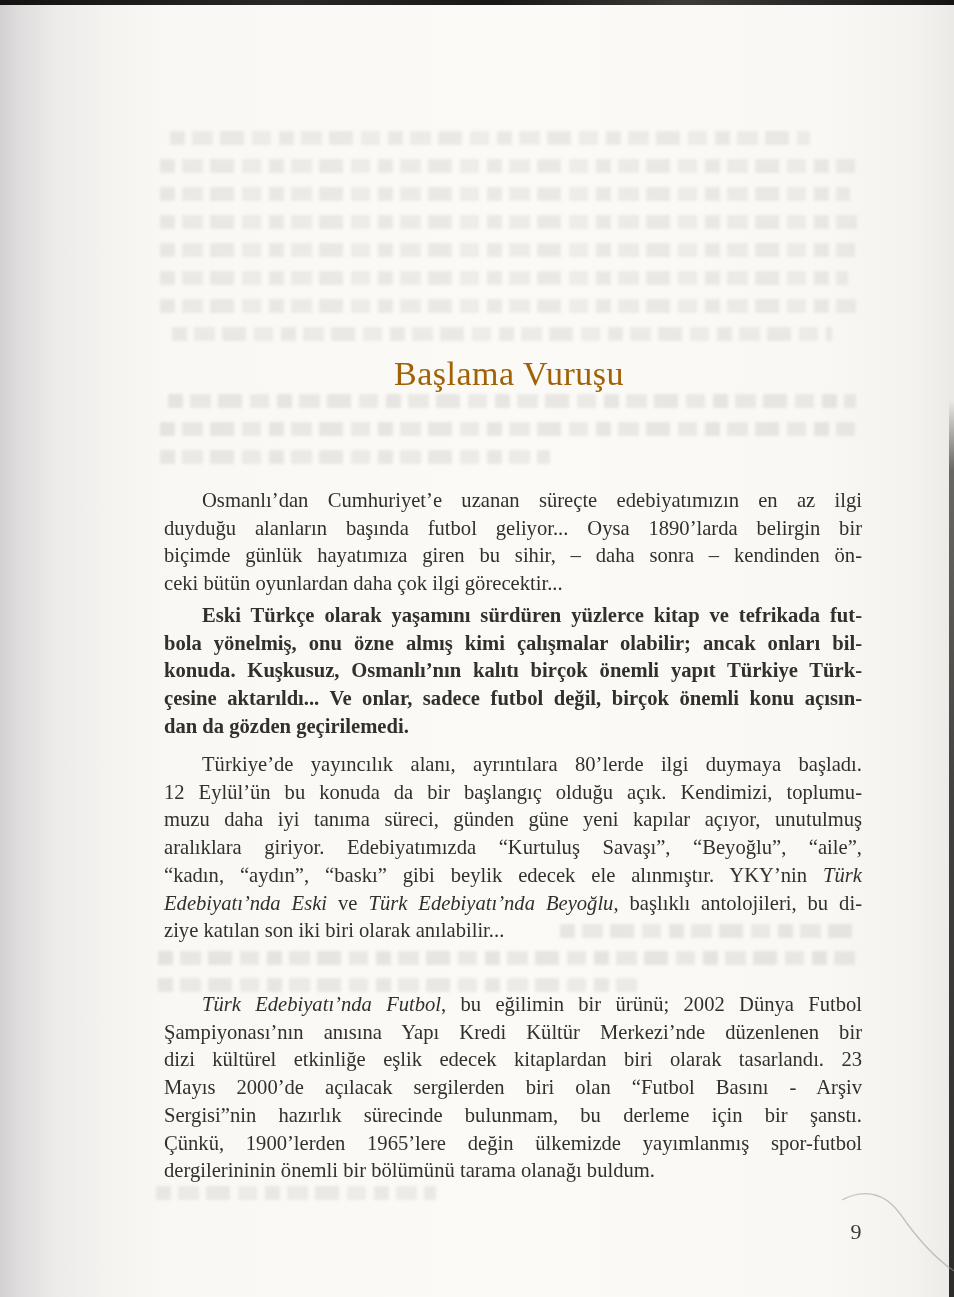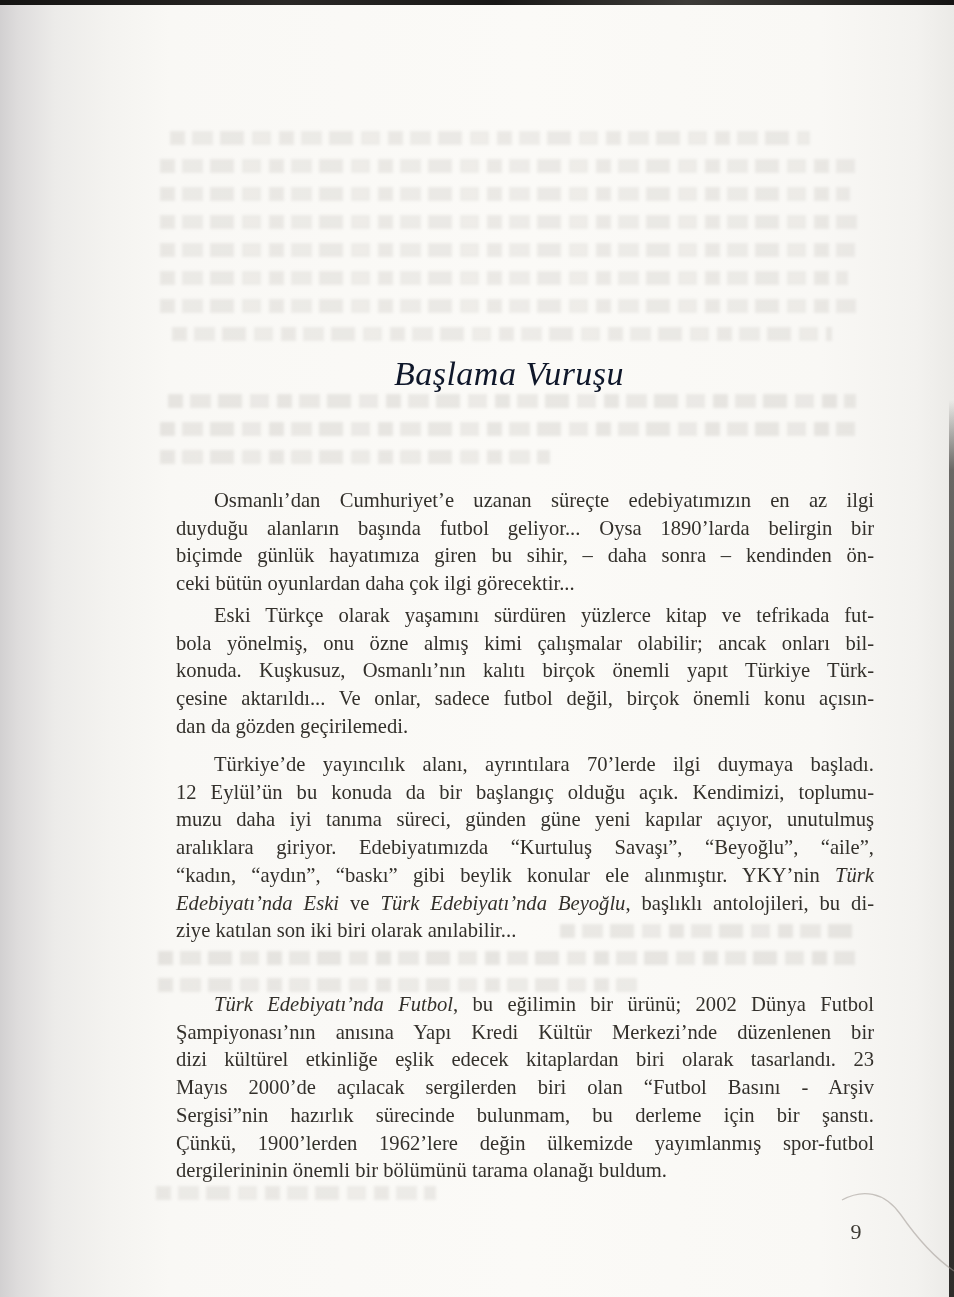--- a/index.html
+++ b/index.html
@@ -24,28 +24,28 @@
     position:absolute;height:14px;opacity:.20;filter:blur(1.6px);
     background:repeating-linear-gradient(90deg,
       rgba(118,112,102,.60) 0 15px, rgba(118,112,102,0) 15px 22px,
       rgba(118,112,102,.50) 22px 43px, rgba(118,112,102,0) 43px 50px,
       rgba(118,112,102,.58) 50px 74px, rgba(118,112,102,0) 74px 82px,
       rgba(118,112,102,.48) 82px 101px, rgba(118,112,102,0) 101px 109px);
   }
   
   .title{
     position:absolute;left:160px;top:350px;width:698px;height:48px;
-    font-size:34px;font-style:italic;text-align:center;line-height:48px;
-    color:#0f172a;letter-spacing:.5px;
+    font-size:34px;text-align:center;line-height:48px;
+    color:#a16207;letter-spacing:.5px;
   }
   
   .body-text{position:absolute;left:160px;top:0;width:698px;height:1297px;}
-  .para{position:absolute;left:16px;width:698px;font-size:20.6px;line-height:27.7px;}
+  .para{position:absolute;left:4px;width:698px;font-size:20.6px;line-height:27.7px;}
   .para:nth-child(1){top:487px;}
-  .para:nth-child(2){top:602px;}
+  .para:nth-child(2){top:602px;font-weight:bold;}
   .para:nth-child(3){top:751px;}
   .para:nth-child(4){top:991px;}
   .line{text-align:justify;text-align-last:justify;white-space:nowrap;}
   .line.first{padding-left:38px;}
   .line.last{text-align-last:left;}
   .it{font-style:italic;margin-top:32px;}
   
   .pagenum{
     position:absolute;left:842px;top:1219px;width:28px;height:30px;
     font-size:22px;text-align:center;color:#3c3933;
@@ -87,35 +87,35 @@
       <div class="line last"><span>ceki bütün oyunlardan daha çok ilgi görecektir...</span></div>
     </div>
     <div class="para">
       <div class="line first"><span>Eski Türkçe olarak yaşamını sürdüren yüzlerce kitap ve tefrikada fut-</span></div>
       <div class="line"><span>bola yönelmiş, onu özne almış kimi çalışmalar olabilir; ancak onları bil-</span></div>
       <div class="line"><span>konuda. Kuşkusuz, Osmanlı’nın kalıtı birçok önemli yapıt Türkiye Türk-</span></div>
       <div class="line"><span>çesine aktarıldı... Ve onlar, sadece futbol değil, birçok önemli konu açısın-</span></div>
       <div class="line last"><span>dan da gözden geçirilemedi.</span></div>
     </div>
     <div class="para">
-      <div class="line first"><span>Türkiye’de yayıncılık alanı, ayrıntılara 70’lerde ilgi duymaya başladı.</span></div>
+      <div class="line first"><span>Türkiye’de yayıncılık alanı, ayrıntılara 80’lerde ilgi duymaya başladı.</span></div>
       <div class="line"><span>12 Eylül’ün bu konuda da bir başlangıç olduğu açık. Kendimizi, toplumu-</span></div>
       <div class="line"><span>muzu daha iyi tanıma süreci, günden güne yeni kapılar açıyor, unutulmuş</span></div>
       <div class="line"><span>aralıklara giriyor. Edebiyatımızda “Kurtuluş Savaşı”, “Beyoğlu”, “aile”,</span></div>
-      <div class="line"><span>“kadın, “aydın”, “baskı” gibi beylik konular ele alınmıştır. YKY’nin </span><span class="it">Türk</span></div>
+      <div class="line"><span>“kadın, “aydın”, “baskı” gibi beylik edecek ele alınmıştır. YKY’nin </span><span class="it">Türk</span></div>
       <div class="line"><span class="it">Edebiyatı’nda Eski</span><span> ve </span><span class="it">Türk Edebiyatı’nda Beyoğlu</span><span>, başlıklı antolojileri, bu di-</span></div>
       <div class="line last"><span>ziye katılan son iki biri olarak anılabilir...</span></div>
     </div>
     <div class="para">
       <div class="line first"><span class="it">Türk Edebiyatı’nda Futbol</span><span>, bu eğilimin bir ürünü; 2002 Dünya Futbol</span></div>
       <div class="line"><span>Şampiyonası’nın anısına Yapı Kredi Kültür Merkezi’nde düzenlenen bir</span></div>
       <div class="line"><span>dizi kültürel etkinliğe eşlik edecek kitaplardan biri olarak tasarlandı. 23</span></div>
       <div class="line"><span>Mayıs 2000’de açılacak sergilerden biri olan “Futbol Basını - Arşiv</span></div>
       <div class="line"><span>Sergisi”nin hazırlık sürecinde bulunmam, bu derleme için bir şanstı.</span></div>
-      <div class="line"><span>Çünkü, 1900’lerden 1962’lere değin ülkemizde yayımlanmış spor-futbol</span></div>
+      <div class="line"><span>Çünkü, 1900’lerden 1965’lere değin ülkemizde yayımlanmış spor-futbol</span></div>
       <div class="line last"><span>dergilerininin önemli bir bölümünü tarama olanağı buldum.</span></div>
     </div>
   </div>
 
 <div class="pagenum">9</div>
 
 <svg class="crease-svg" width="954" height="1297" viewBox="0 0 954 1297">
   <path d="M 842 1200 C 862 1189 884 1191 901 1215 C 919 1241 935 1258 954 1271" fill="none" stroke="rgba(158,152,145,0.55)" stroke-width="1.3"></path>
 </svg>
 

